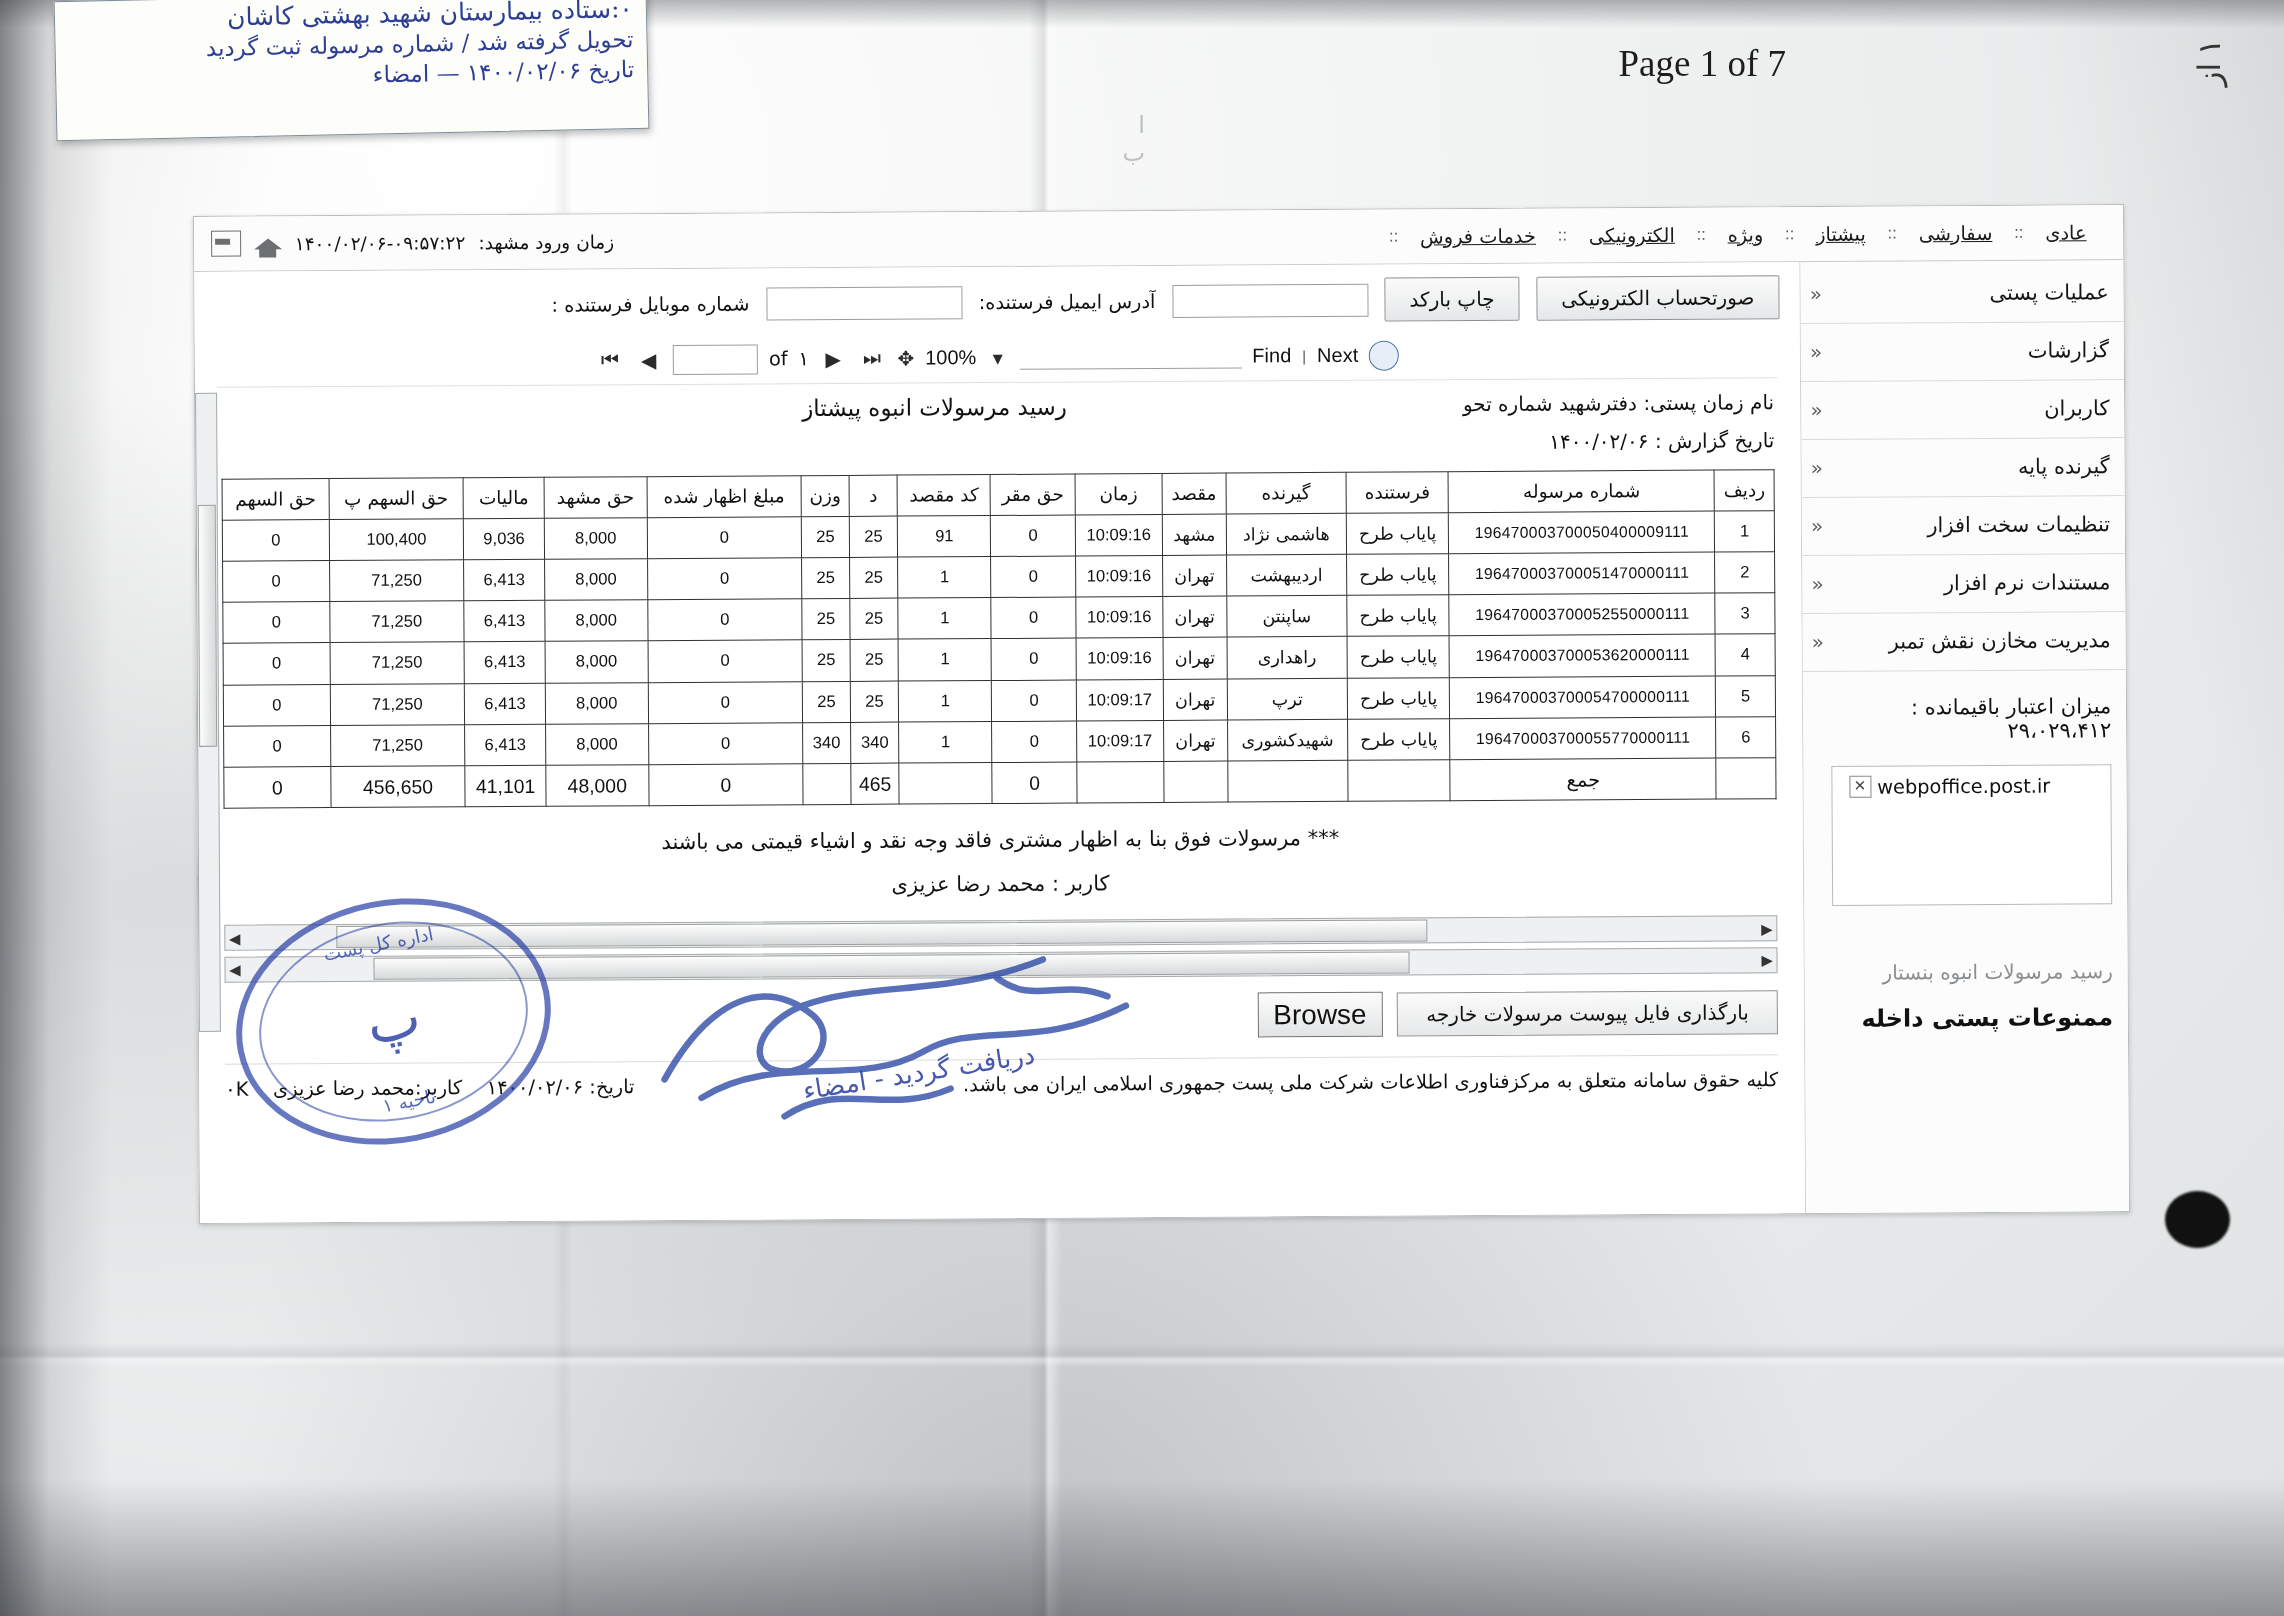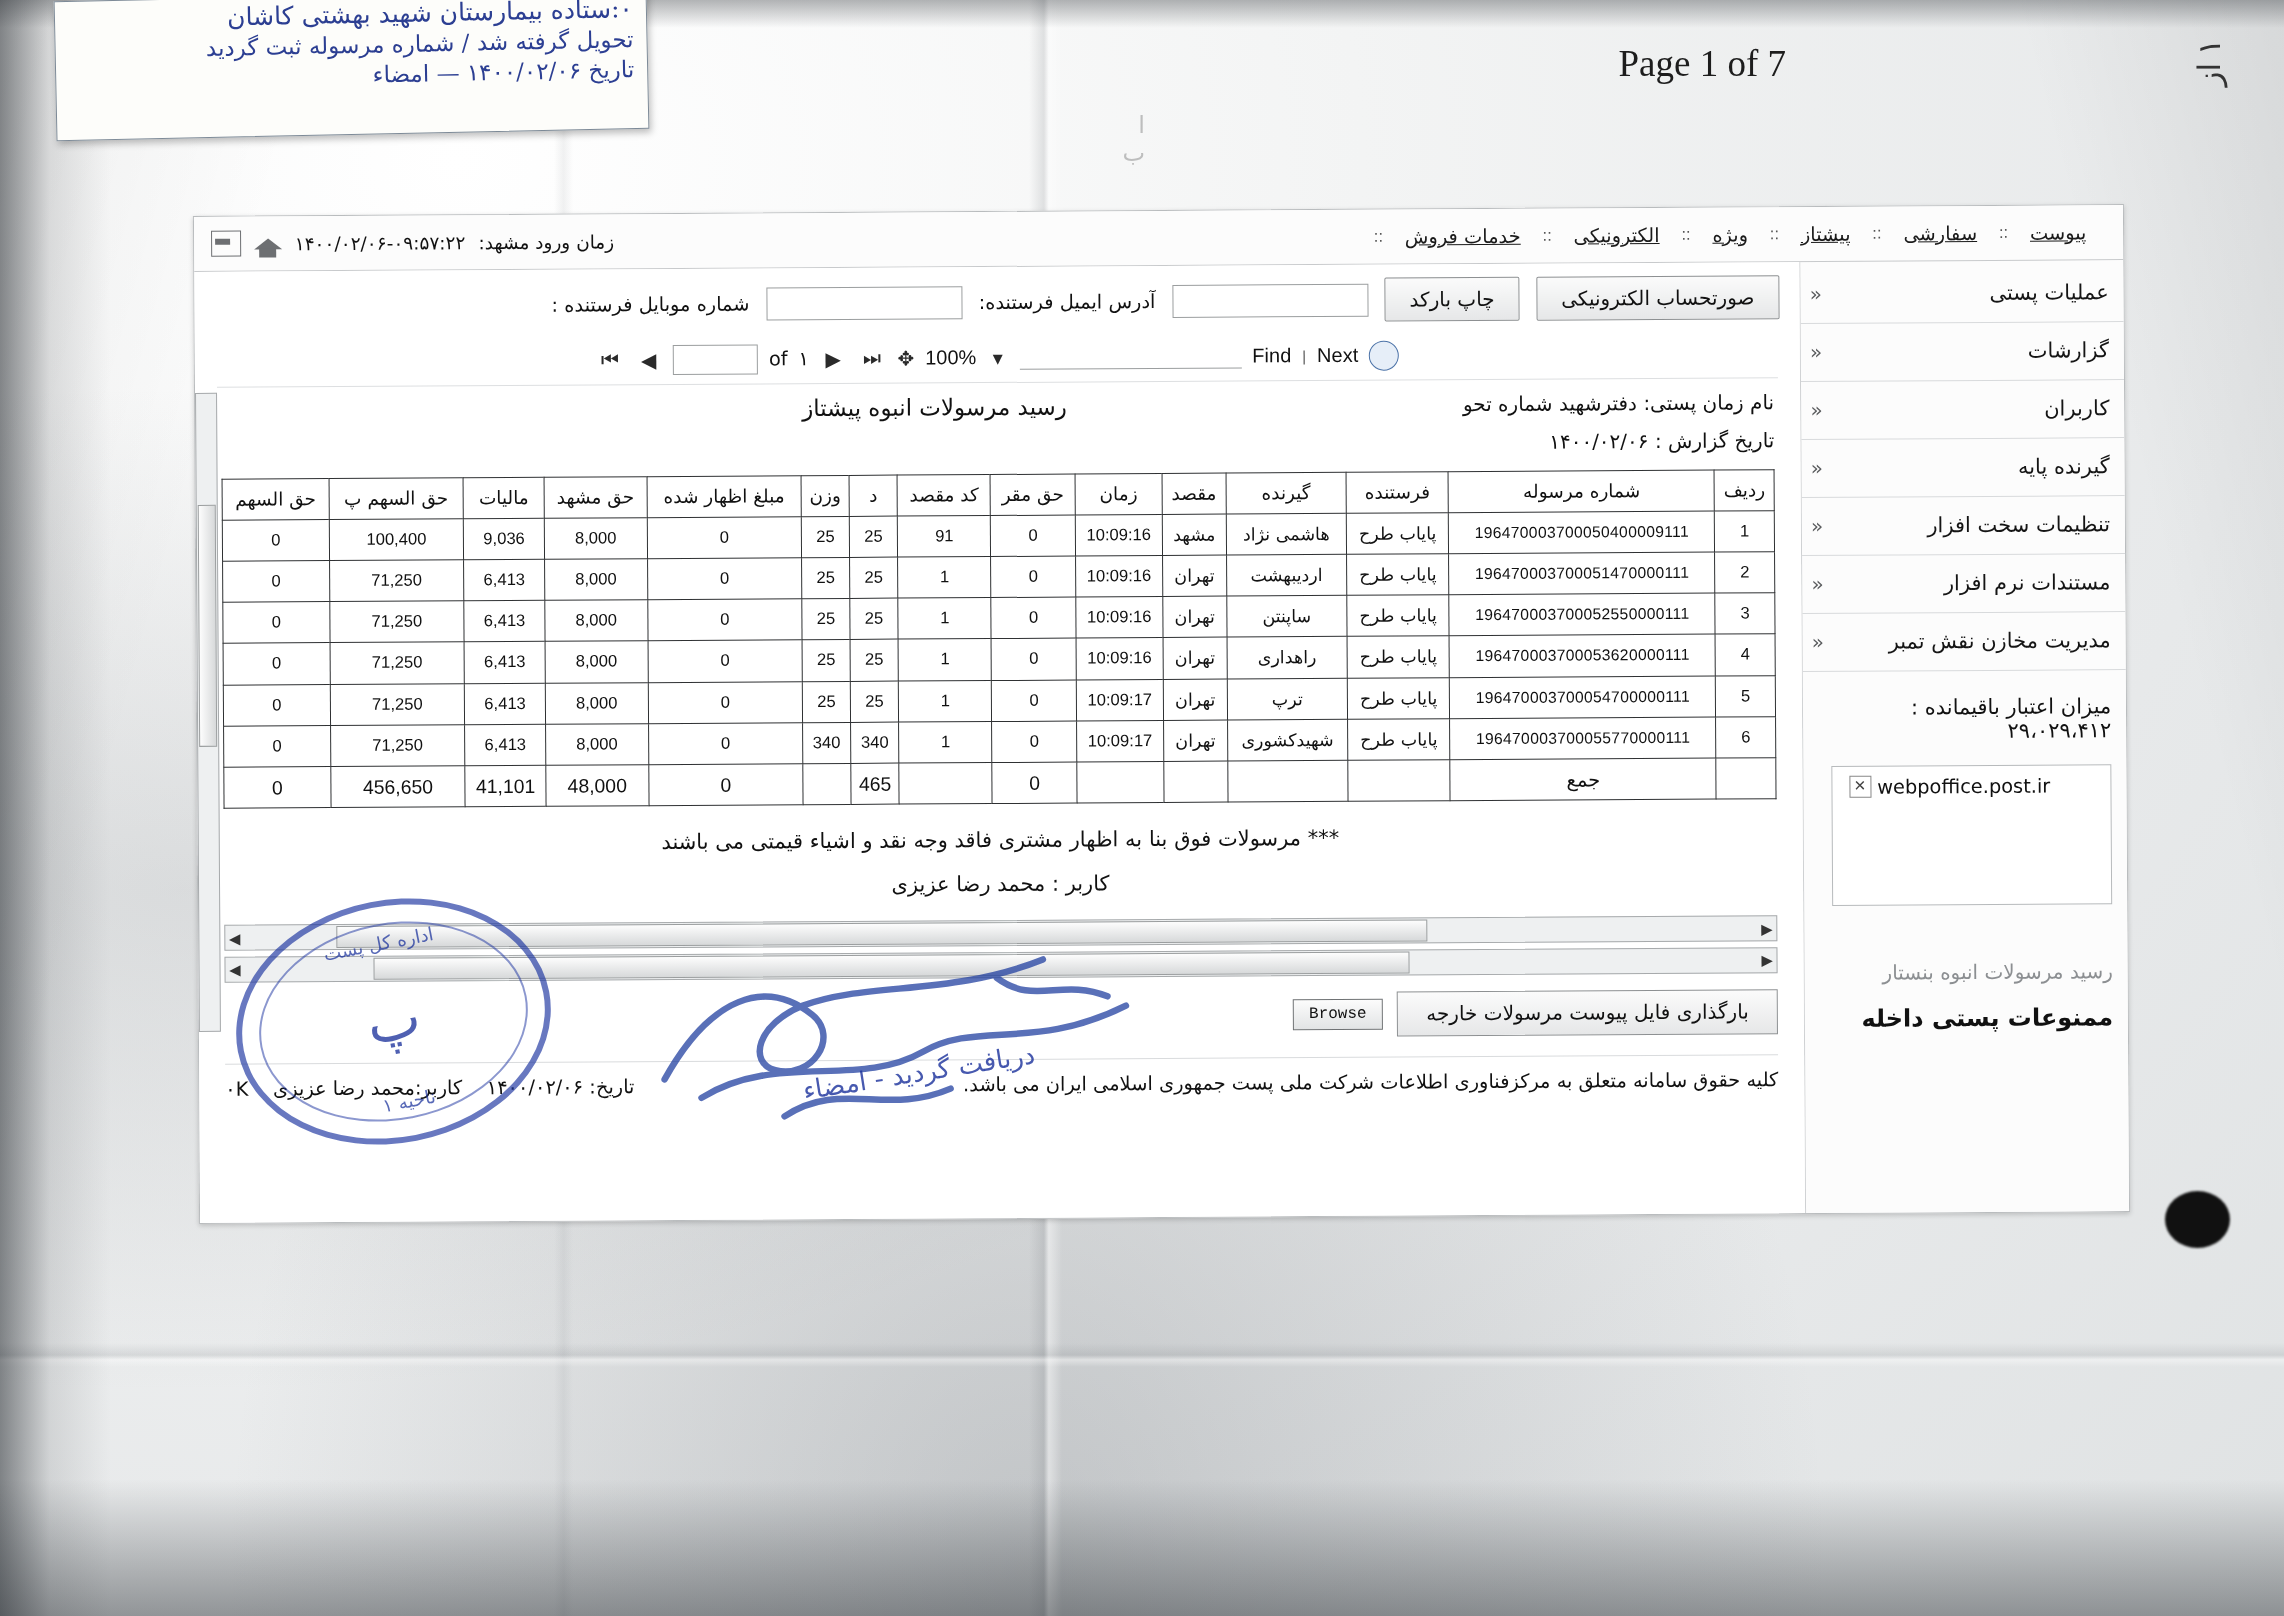--- a/index.html
+++ b/index.html
@@ -195,21 +195,21 @@
     position:absolute;left:-26px;top:0;width:20px;height:637px;border:0.9px solid #a7aaac;background:#eef0f1;
   }
   .vscroll .thumb{position:absolute;left:0.9px;top:111px;width:16.6px;height:240px;
     background:linear-gradient(90deg,#fdfdfd,#d7d9da);border:0.9px solid #9b9e9f;}
 
   .bottom-row{
     display:flex;direction:rtl;align-items:center;gap:14.8px;margin:16.6px 26px 0 26px;
   }
   .browse{
     border:0.9px solid #6f7274;background:linear-gradient(180deg,#fcfcfc,#e2e4e5);
-    padding:5.5px 14.8px;font-size:16px;font-family:Liberation Mono, monospace;color:#111;
+    padding:5.5px 14.8px;font-size:28px;font-family:Liberation Sans, sans-serif;color:#111;
   }
   .upload-btn{
     border:0.9px solid #8d9092;background:linear-gradient(180deg,#fbfbfb,#e6e7e8);
     padding:9.2px 28px;font-size:20px;font-family:"DejaVu Sans", sans-serif;color:#111;
   }
   .footer{
     display:flex;direction:rtl;align-items:center;justify-content:space-between;
     margin:20px 26px 0 26px;font-family:"DejaVu Sans", sans-serif;font-size:19.4px;color:#111;
     border-top:0.9px solid #d9dbdd;padding-top:13px;
   }
@@ -265,21 +265,21 @@
 
 <div class="pagecount">Page 1 of 7</div>
 <div class="topright-mark">۱ از</div>
 <div class="smudge">ا<br>ب</div>
 <div class="blackdot"></div>
 
 <div class="app">
 
   <div class="topnav">
     <div class="links">
-      <a>پیوست</a>
+      <a>عادی</a>
       <span class="sep">::</span>
       <a>سفارشی</a>
       <span class="sep">::</span>
       <a>پیشتاز</a>
       <span class="sep">::</span>
       <a>ویژه</a>
       <span class="sep">::</span>
       <a>الکترونیکی</a>
       <span class="sep">::</span>
       <a>خدمات فروش</a>

